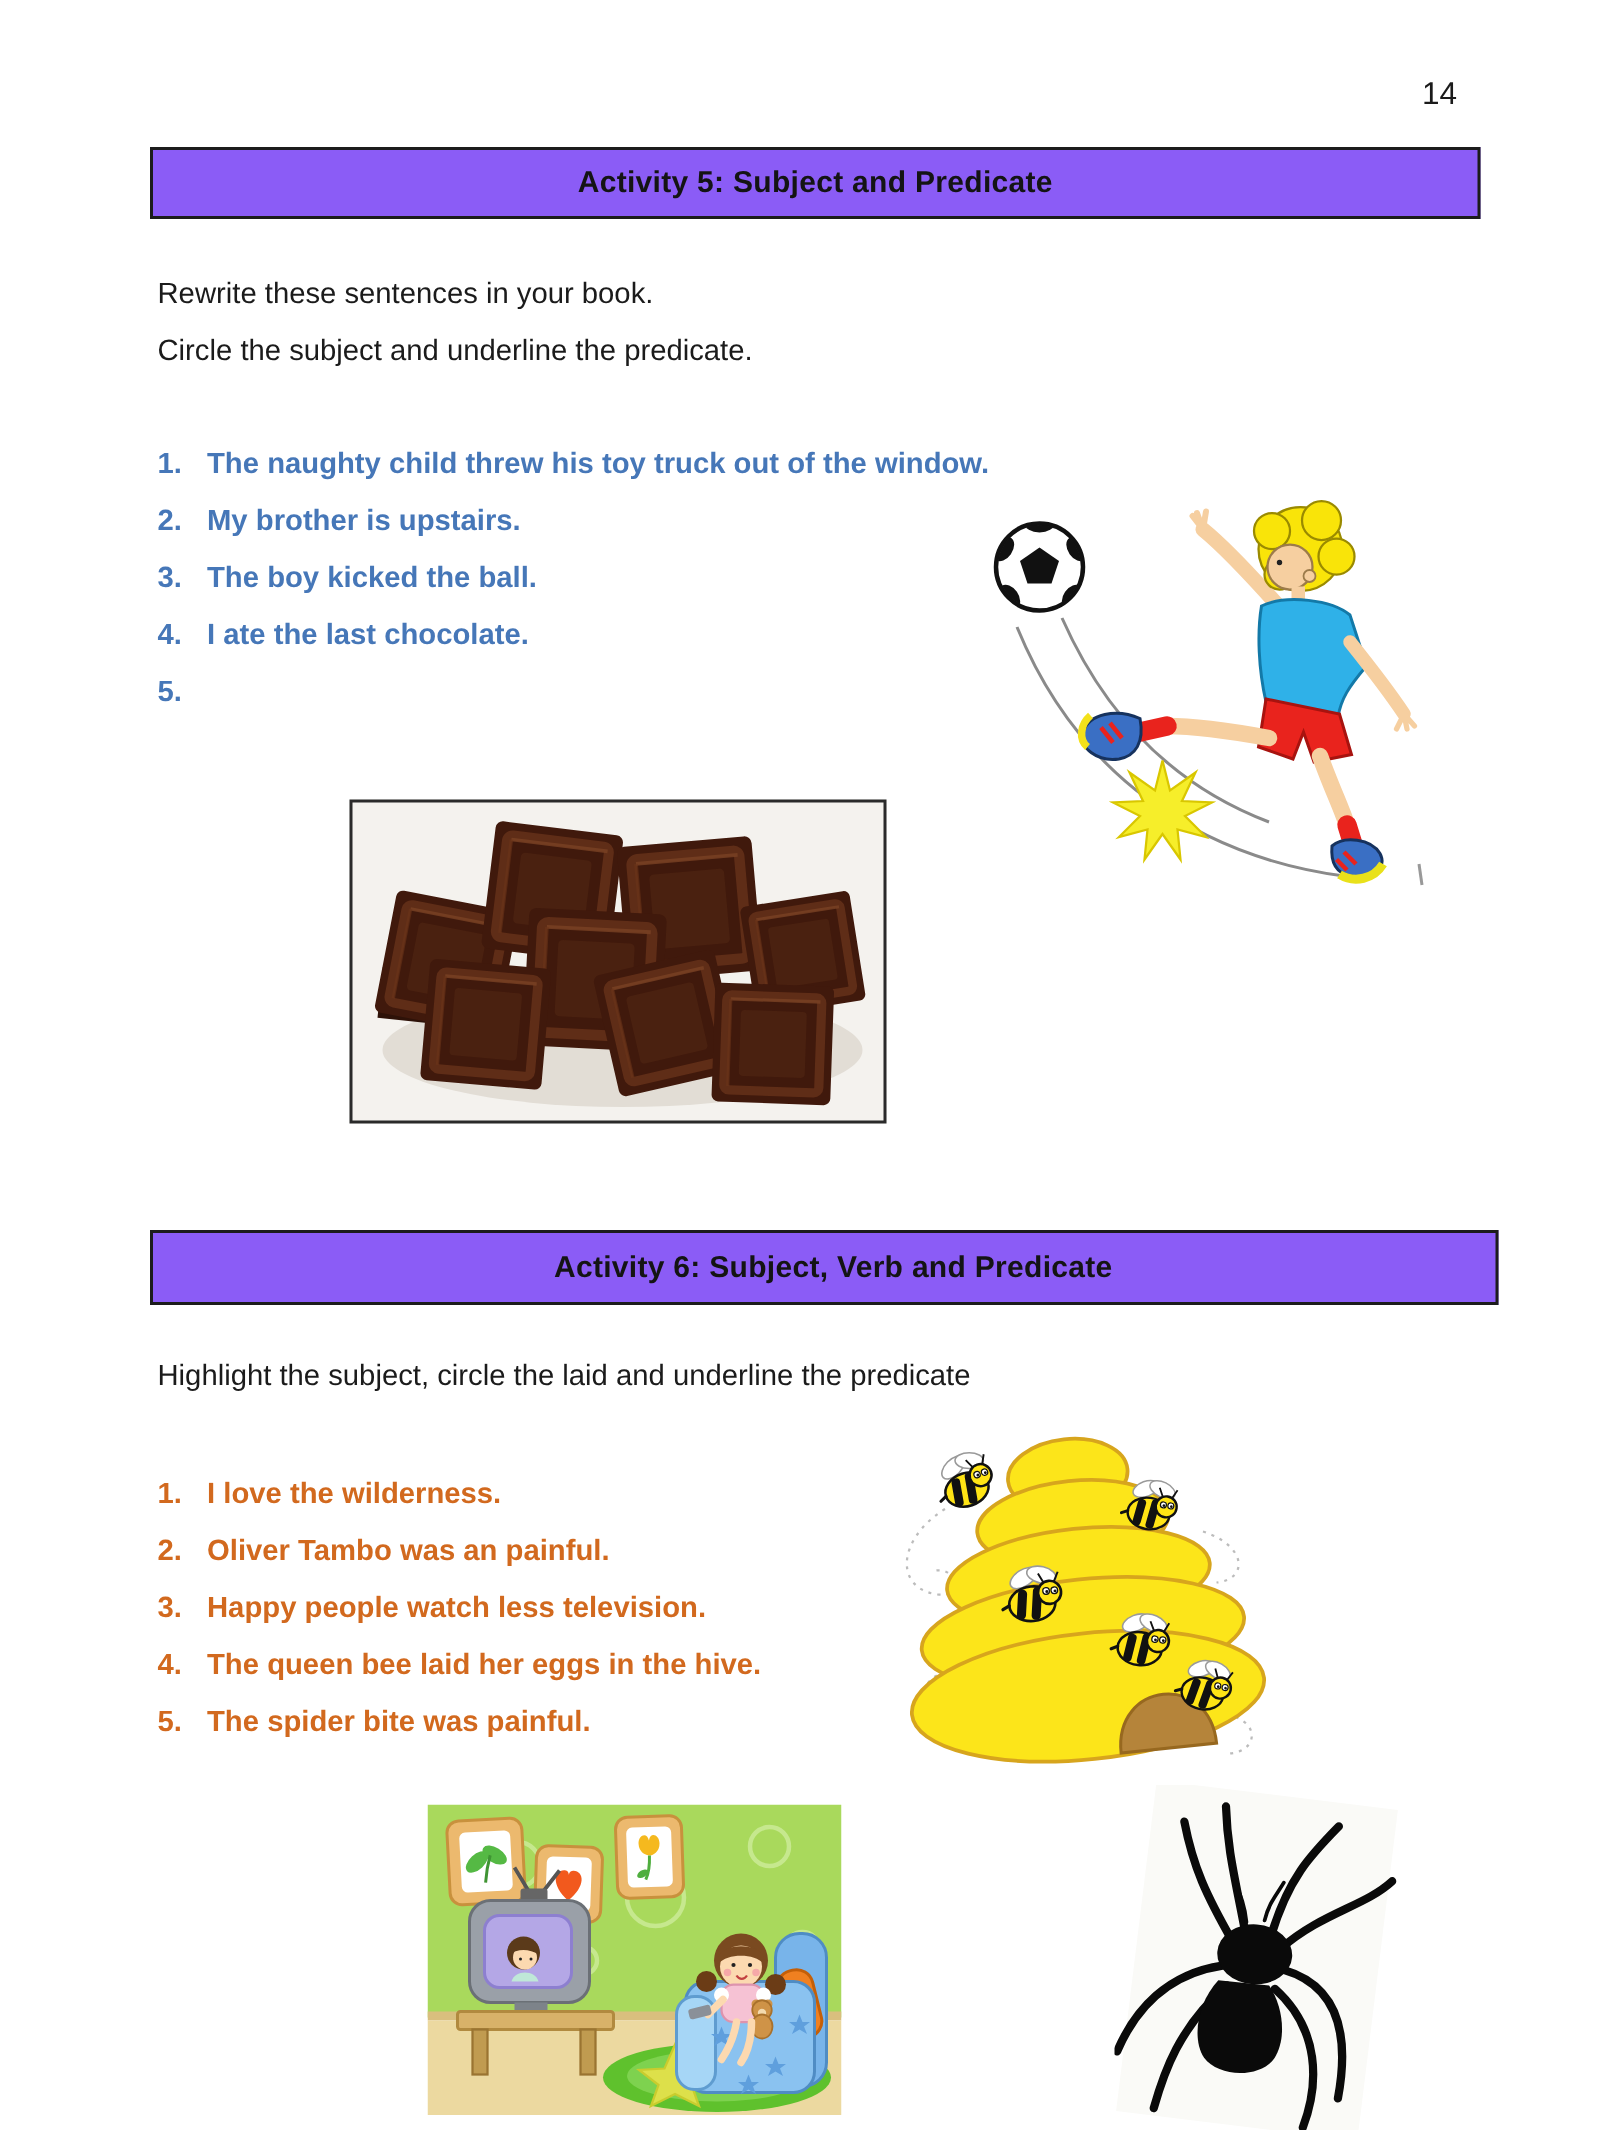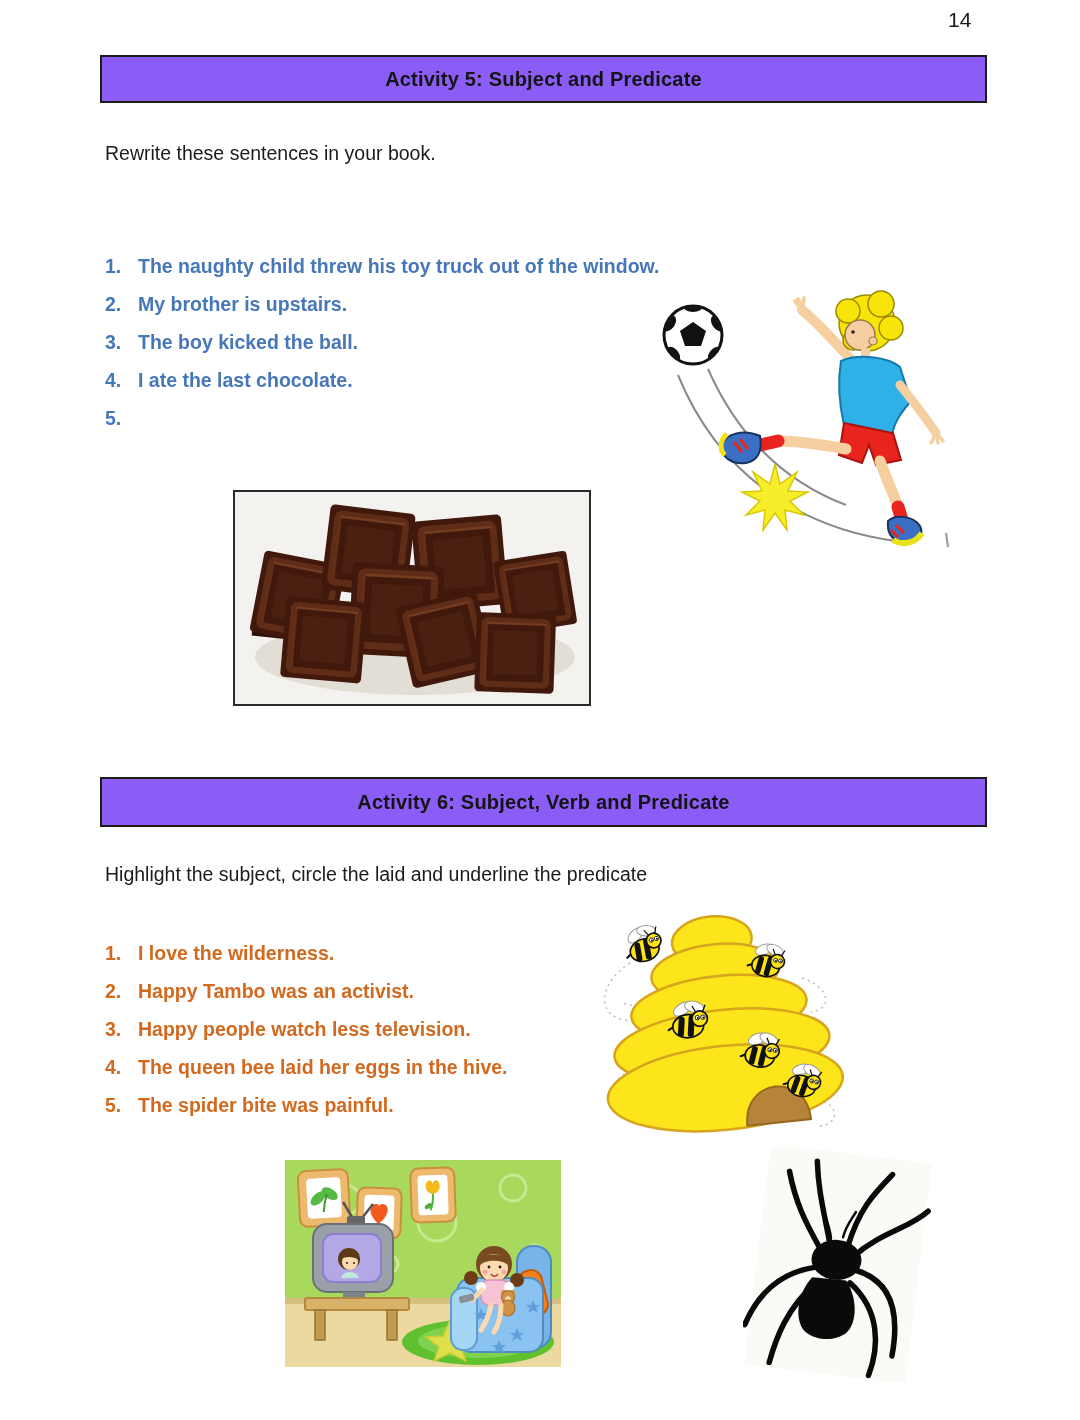--- a/index.html
+++ b/index.html
@@ -1,18 +1,18 @@
 <!DOCTYPE html>
 <html><head>
 <meta charset="utf-8">
 <style>
   html,body{margin:0;padding:0;background:#e9e9e9;}
   .page{position:relative;width:1080px;height:1420px;background:#ffffff;margin:0 auto;
         font-family:"Liberation Sans","DejaVu Sans",sans-serif;color:#1b1b1b;overflow:hidden;}
-  .abs{position:absolute;}
+  .abs{position:absolute;margin-top:43px;}
   .page-number{font-size:21px;color:#1b1b1b;}
   .banner{left:100px;width:883px;height:44px;background:#8b5cf6;border:2px solid #1c1c1c;
           display:flex;align-items:center;justify-content:center;}
   .banner-title{font-weight:bold;font-size:20px;color:#141414;letter-spacing:.2px;}
   .para{font-size:19.5px;color:#1b1b1b;}
   .list{display:flex;flex-direction:column;}
   .list-item{display:flex;font-size:19.5px;font-weight:bold;line-height:24px;}
   .list-item .num{width:33px;flex:0 0 33px;}
   .blue .list-item{color:#4677b8;}
   .orange .list-item{color:#d2691e;}
@@ -24,20 +24,21 @@
 
 <div class="page">
 
   <div class="abs page-number" style="left:948px;top:8px;">14</div>
 
   <div class="abs banner" style="top:55px;">
     <span class="banner-title">Activity 5: Subject and Predicate</span>
   </div>
 
   <div class="abs para" style="left:105px;top:142px;">Rewrite these sentences in your book.</div>
+  <div class="abs para" style="left:105px;top:180px;">Circle the subject and underline the predicate.</div>
 
   <div class="abs list blue" style="left:105px;top:254px;width:640px;">
     <div class="list-item" style="margin-bottom:14px;">
       <span class="num">1.</span>
       <span>The naughty child threw his toy truck out of the window.</span>
     </div>
     <div class="list-item" style="margin-bottom:14px;">
       <span class="num">2.</span>
       <span>My brother is upstairs.</span>
     </div>
@@ -139,34 +140,34 @@
       <use href="#choc" transform="translate(96,12) rotate(7) scale(0.95)"></use>
       <use href="#choc" transform="translate(176,30) rotate(-5)"></use>
       <use href="#choc" transform="translate(118,70) rotate(3) scale(1.02)"></use>
       <use href="#choc" transform="translate(258,70) rotate(-9) scale(0.82)"></use>
       <use href="#choc" transform="translate(52,104) rotate(5) scale(0.9)"></use>
       <use href="#choc" transform="translate(160,116) rotate(-13) scale(0.92)"></use>
       <use href="#choc" transform="translate(242,120) rotate(2) scale(0.88)"></use>
     </svg>
   </div>
 
-  <div class="abs banner" style="top:777px;height:46px;">
+  <div class="abs banner" style="top:777px;height:46px;padding-left:12px;">
     <span class="banner-title">Activity 6: Subject, Verb and Predicate</span>
   </div>
 
   <div class="abs para" style="left:105px;top:863px;">Highlight the subject, circle the laid and underline the predicate</div>
 
   <div class="abs list orange" style="left:105px;top:941px;width:560px;">
     <div class="list-item" style="margin-bottom:14px;">
       <span class="num">1.</span>
       <span>I love the wilderness.</span>
     </div>
     <div class="list-item" style="margin-bottom:14px;">
       <span class="num">2.</span>
-      <span>Happy Tambo was an activist.</span>
+      <span>Oliver Tambo was an painful.</span>
     </div>
     <div class="list-item" style="margin-bottom:14px;">
       <span class="num">3.</span>
       <span>Happy people watch less television.</span>
     </div>
     <div class="list-item" style="margin-bottom:14px;">
       <span class="num">4.</span>
       <span>The queen bee laid her eggs in the hive.</span>
     </div>
     <div class="list-item">

